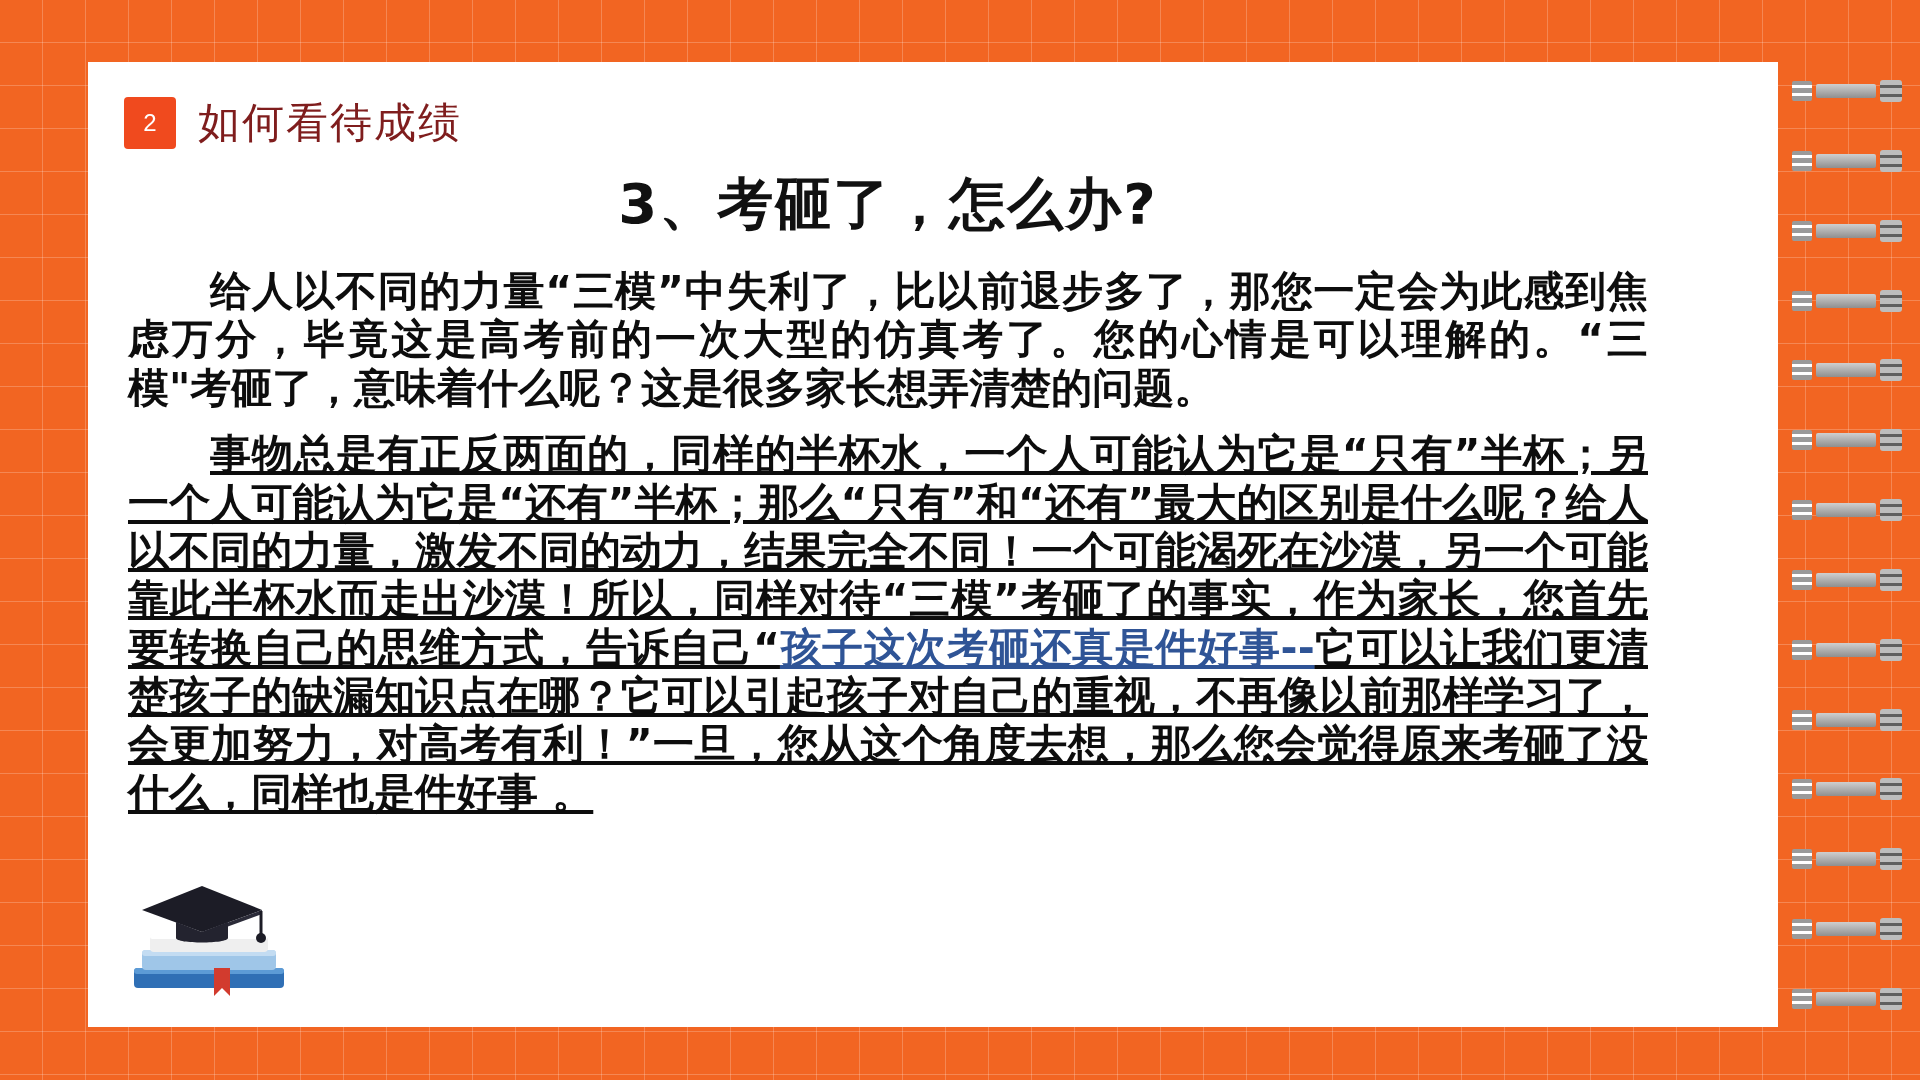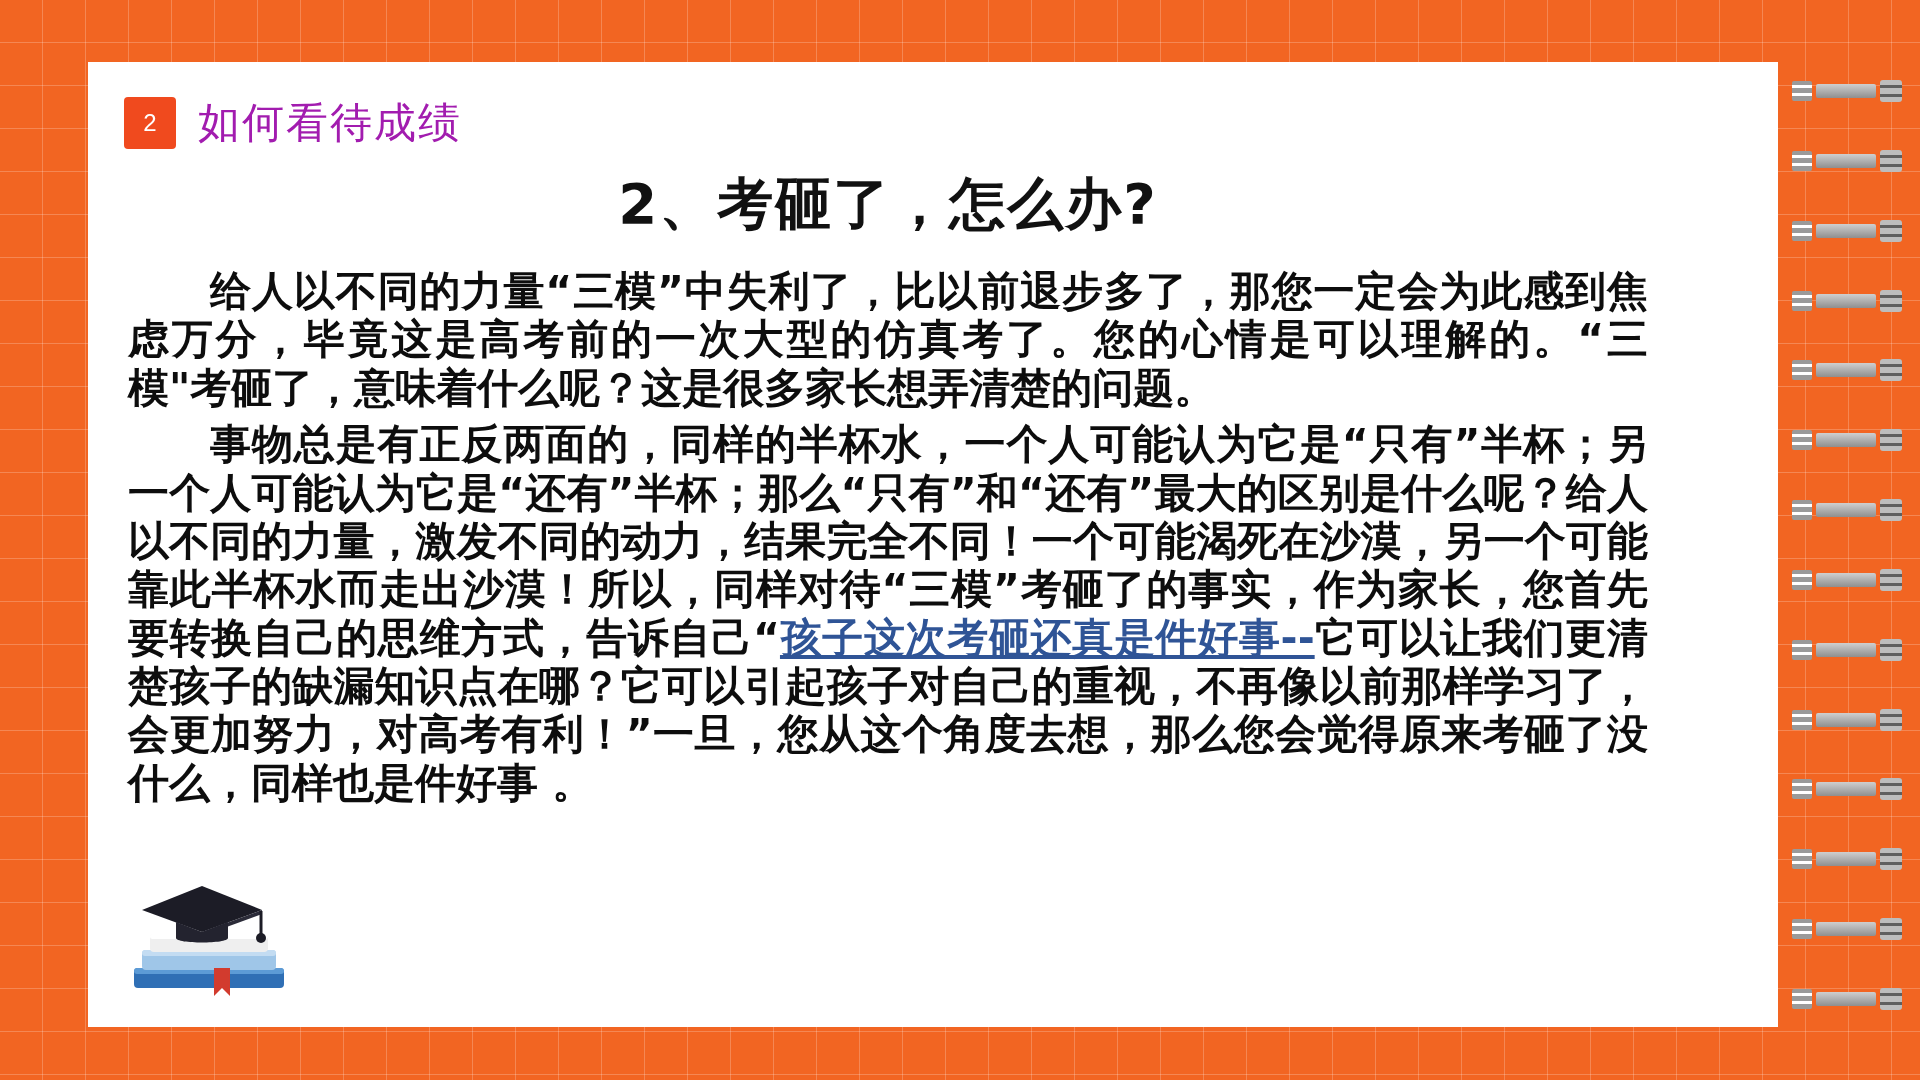--- a/index.html
+++ b/index.html
@@ -107,21 +107,21 @@
     font-size: 24px;
     display: flex;
     align-items: center;
     justify-content: center;
     border-radius: 4px;
     font-family: "Liberation Sans", sans-serif;
   }
   .header-title {
     margin-left: 22px;
     font-size: 42px;
-    color: #a21caf;
+    color: #7f1d1d;
     font-family: "DejaVu Sans", sans-serif;
     letter-spacing: 2px;
   }
 
   
   .main-heading {
     position: absolute;
     top: 105px;
     left: 0;
     width: 1600px;
@@ -143,21 +143,21 @@
     line-height: 1.18;
     color: #0d0d0d;
     font-family: "DejaVu Sans", sans-serif;
     font-weight: bold;
     text-align: justify;
   }
   .para {
     text-indent: 2em;
     margin: 0 0 0 0;
   }
-  .para + .para { margin-top: 8px; }
+  .para + .para { margin-top: 18px; text-decoration: underline; }
   .hl {
     color: #2F5496;
     text-decoration: underline;
     font-weight: bold;
   }
 
   
   .books {
     position: absolute;
     left: 40px;
@@ -172,21 +172,21 @@
 
 <div class="slide-bg"></div>
 
 <div class="paper">
 
   <div class="header">
     <div class="badge">2</div>
     <div class="header-title">如何看待成绩</div>
   </div>
 
-  <div class="main-heading">2、考砸了，怎么办?</div>
+  <div class="main-heading">3、考砸了，怎么办?</div>
 
   <div class="body-text">
     <p class="para">
       <span>给人以不同的力量“三模”中失利了，比以前退步多了，那您一定会为此感到焦虑万分，毕竟这是高考前的一次大型的仿真考了。您的心情是可以理解的。“三模"考砸了，意味着什么呢？这是很多家长想弄清楚的问题。</span>
     </p>
     <p class="para">
       <span>事物总是有正反两面的，同样的半杯水，一个人可能认为它是“只有”半杯；另一个人可能认为它是“还有”半杯；那么“只有”和“还有”最大的区别是什么呢？给人以不同的力量，激发不同的动力，结果完全不同！一个可能渴死在沙漠，另一个可能靠此半杯水而走出沙漠！所以，同样对待“三模”考砸了的事实，作为家长，您首先要转换自己的思维方式，告诉自己“</span><span class="hl">孩子这次考砸还真是件好事--</span><span>它可以让我们更清楚孩子的缺漏知识点在哪？它可以引起孩子对自己的重视，不再像以前那样学习了，会更加努力，对高考有利！”一旦，您从这个角度去想，那么您会觉得原来考砸了没什么，同样也是件好事 。</span>
     </p>
   </div>
 

